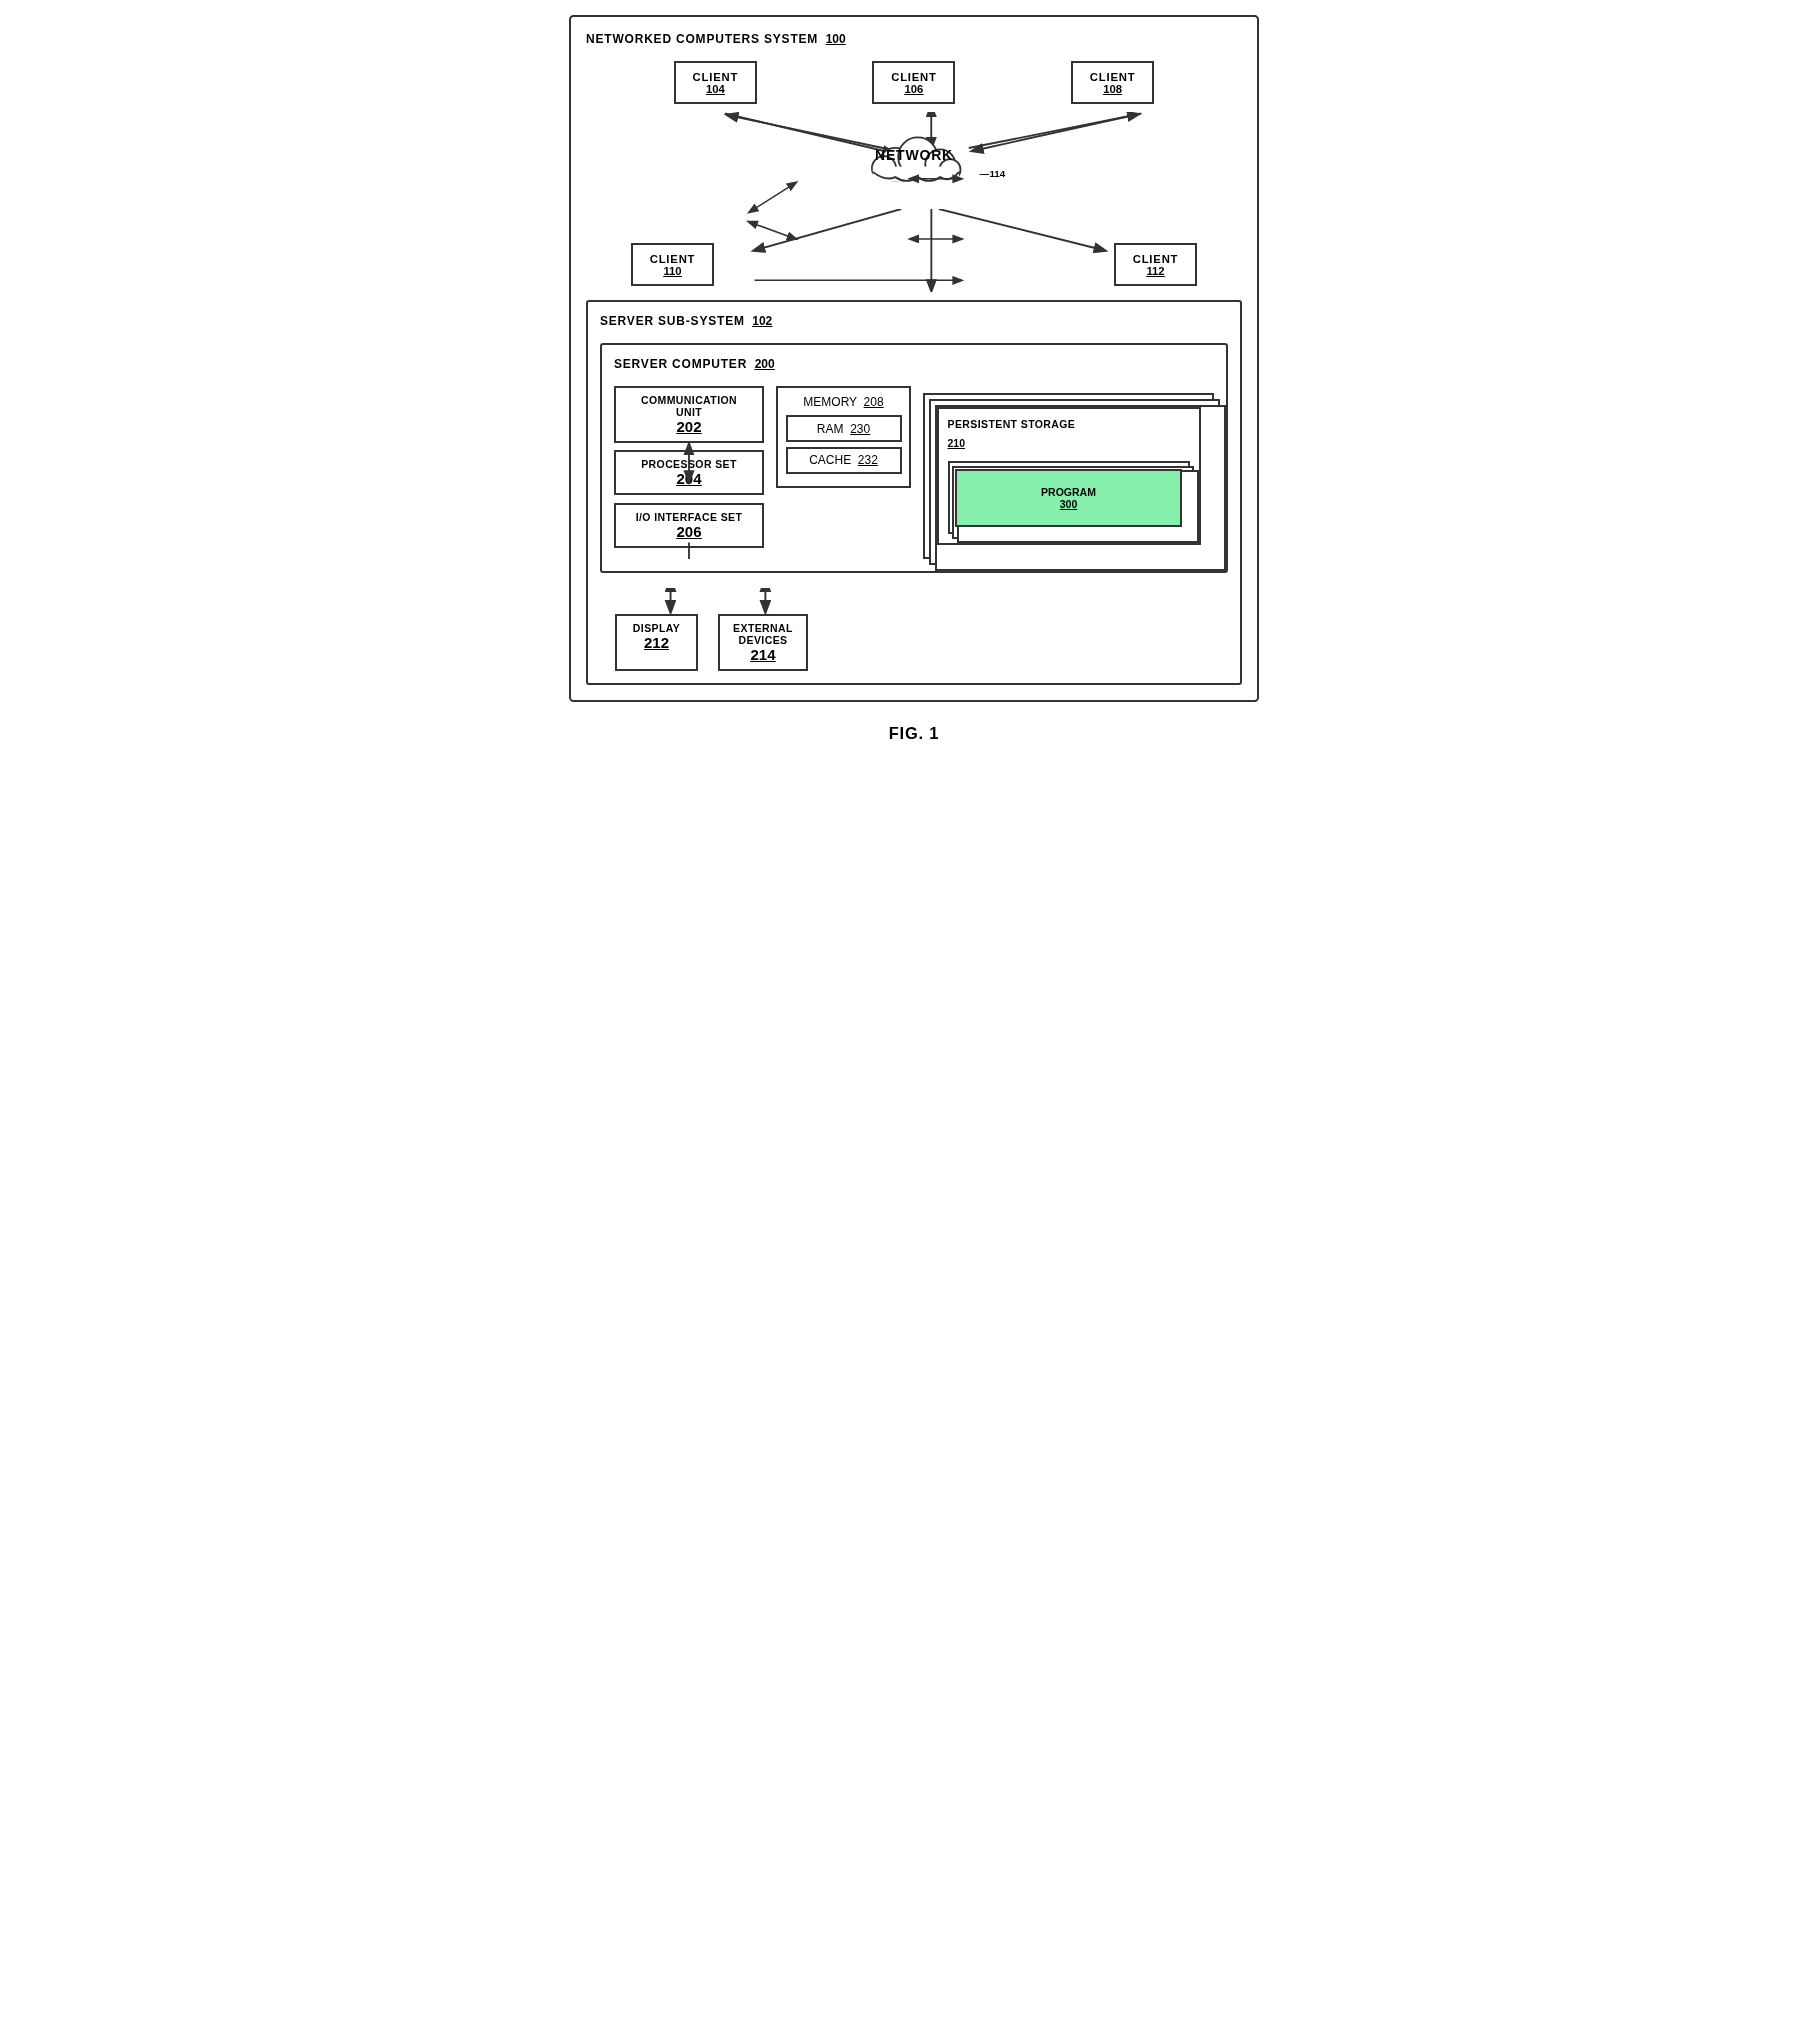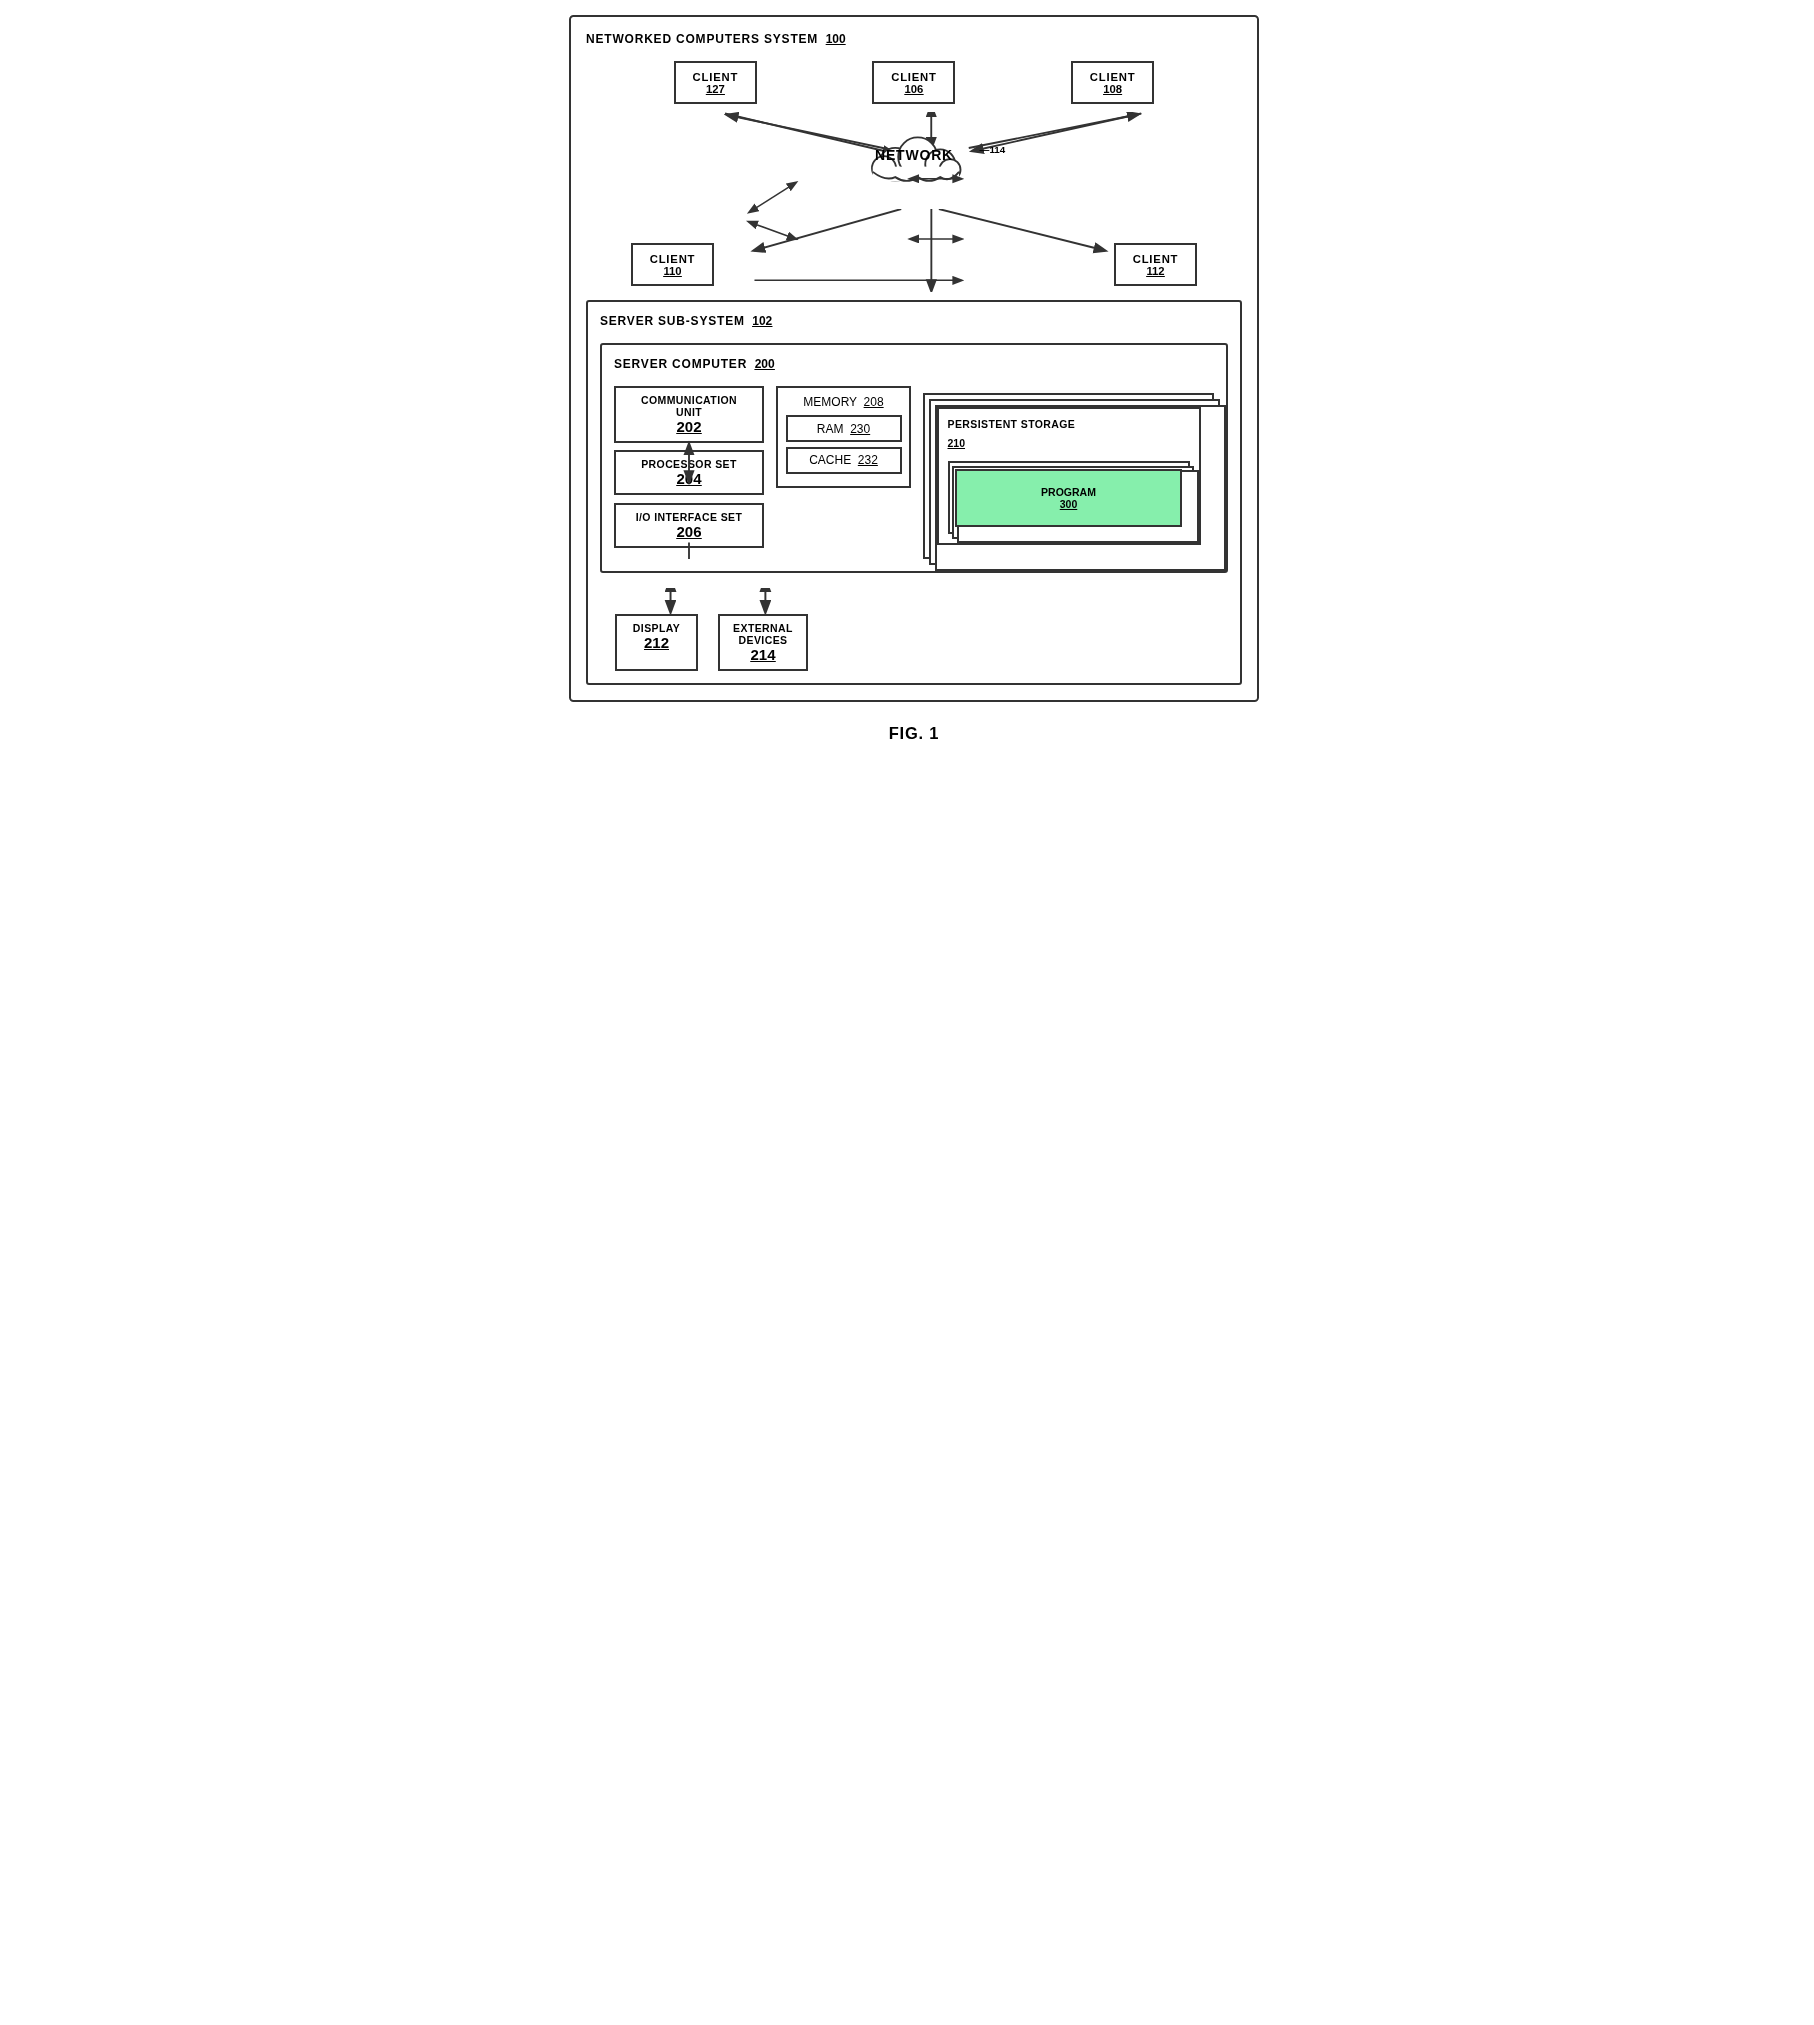--- a/index.html
+++ b/index.html
@@ -192,21 +192,21 @@
 
     <div class="outer-box">
       <div class="box-label-line">
         <span class="box-label">NETWORKED COMPUTERS SYSTEM</span>
         <span class="box-label-ref">100</span>
       </div>
 
       <div class="top-clients">
         <div class="client-box">
           <span class="label">CLIENT</span>
-          <span class="ref"><u>127</u></span>
+          <span class="ref"><u>104</u></span>
         </div>
         <div class="client-box">
           <span class="label">CLIENT</span>
           <span class="ref"><u>106</u></span>
         </div>
         <div class="client-box">
           <span class="label">CLIENT</span>
           <span class="ref"><u>108</u></span>
         </div>
       </div>
@@ -245,21 +245,21 @@
 
               <path d="M25,65 Q42,78 55,72 Q70,82 85,72 Q100,82 115,72 Q128,80 140,65" fill="#fff" stroke="#333" stroke-width="2.5"></path>
               <line x1="25" y1="65" x2="25" y2="75" stroke="none"></line>
             </g>
           </svg>
           <div style="position:absolute; top:50%; left:50%; transform:translate(-50%,-55%); text-align:center; font-size:14px; font-weight:bold; letter-spacing:0.8px; pointer-events:none;">
             <span>NETWORK</span>
           </div>
         </div>
 
-        <div style="position:absolute; left:60%; top:32px; font-size:9.8px; font-weight:bold;">
+        <div style="position:absolute; left:60%; top:56px; font-size:9.8px; font-weight:bold;">
           —<span>114</span>
         </div>
       </div>
 
       <div style="position:relative; height: 83px;">
         <svg width="100%" height="83" style="position:absolute;top:0;left:0;" viewBox="0 0 814 110">
 
           <line x1="390" y1="0" x2="195" y2="55" stroke="#333" stroke-width="2.5" marker-end="url(#arr)"></line>
 
           <line x1="440" y1="0" x2="660" y2="55" stroke="#333" stroke-width="2.5" marker-end="url(#arr)"></line>

